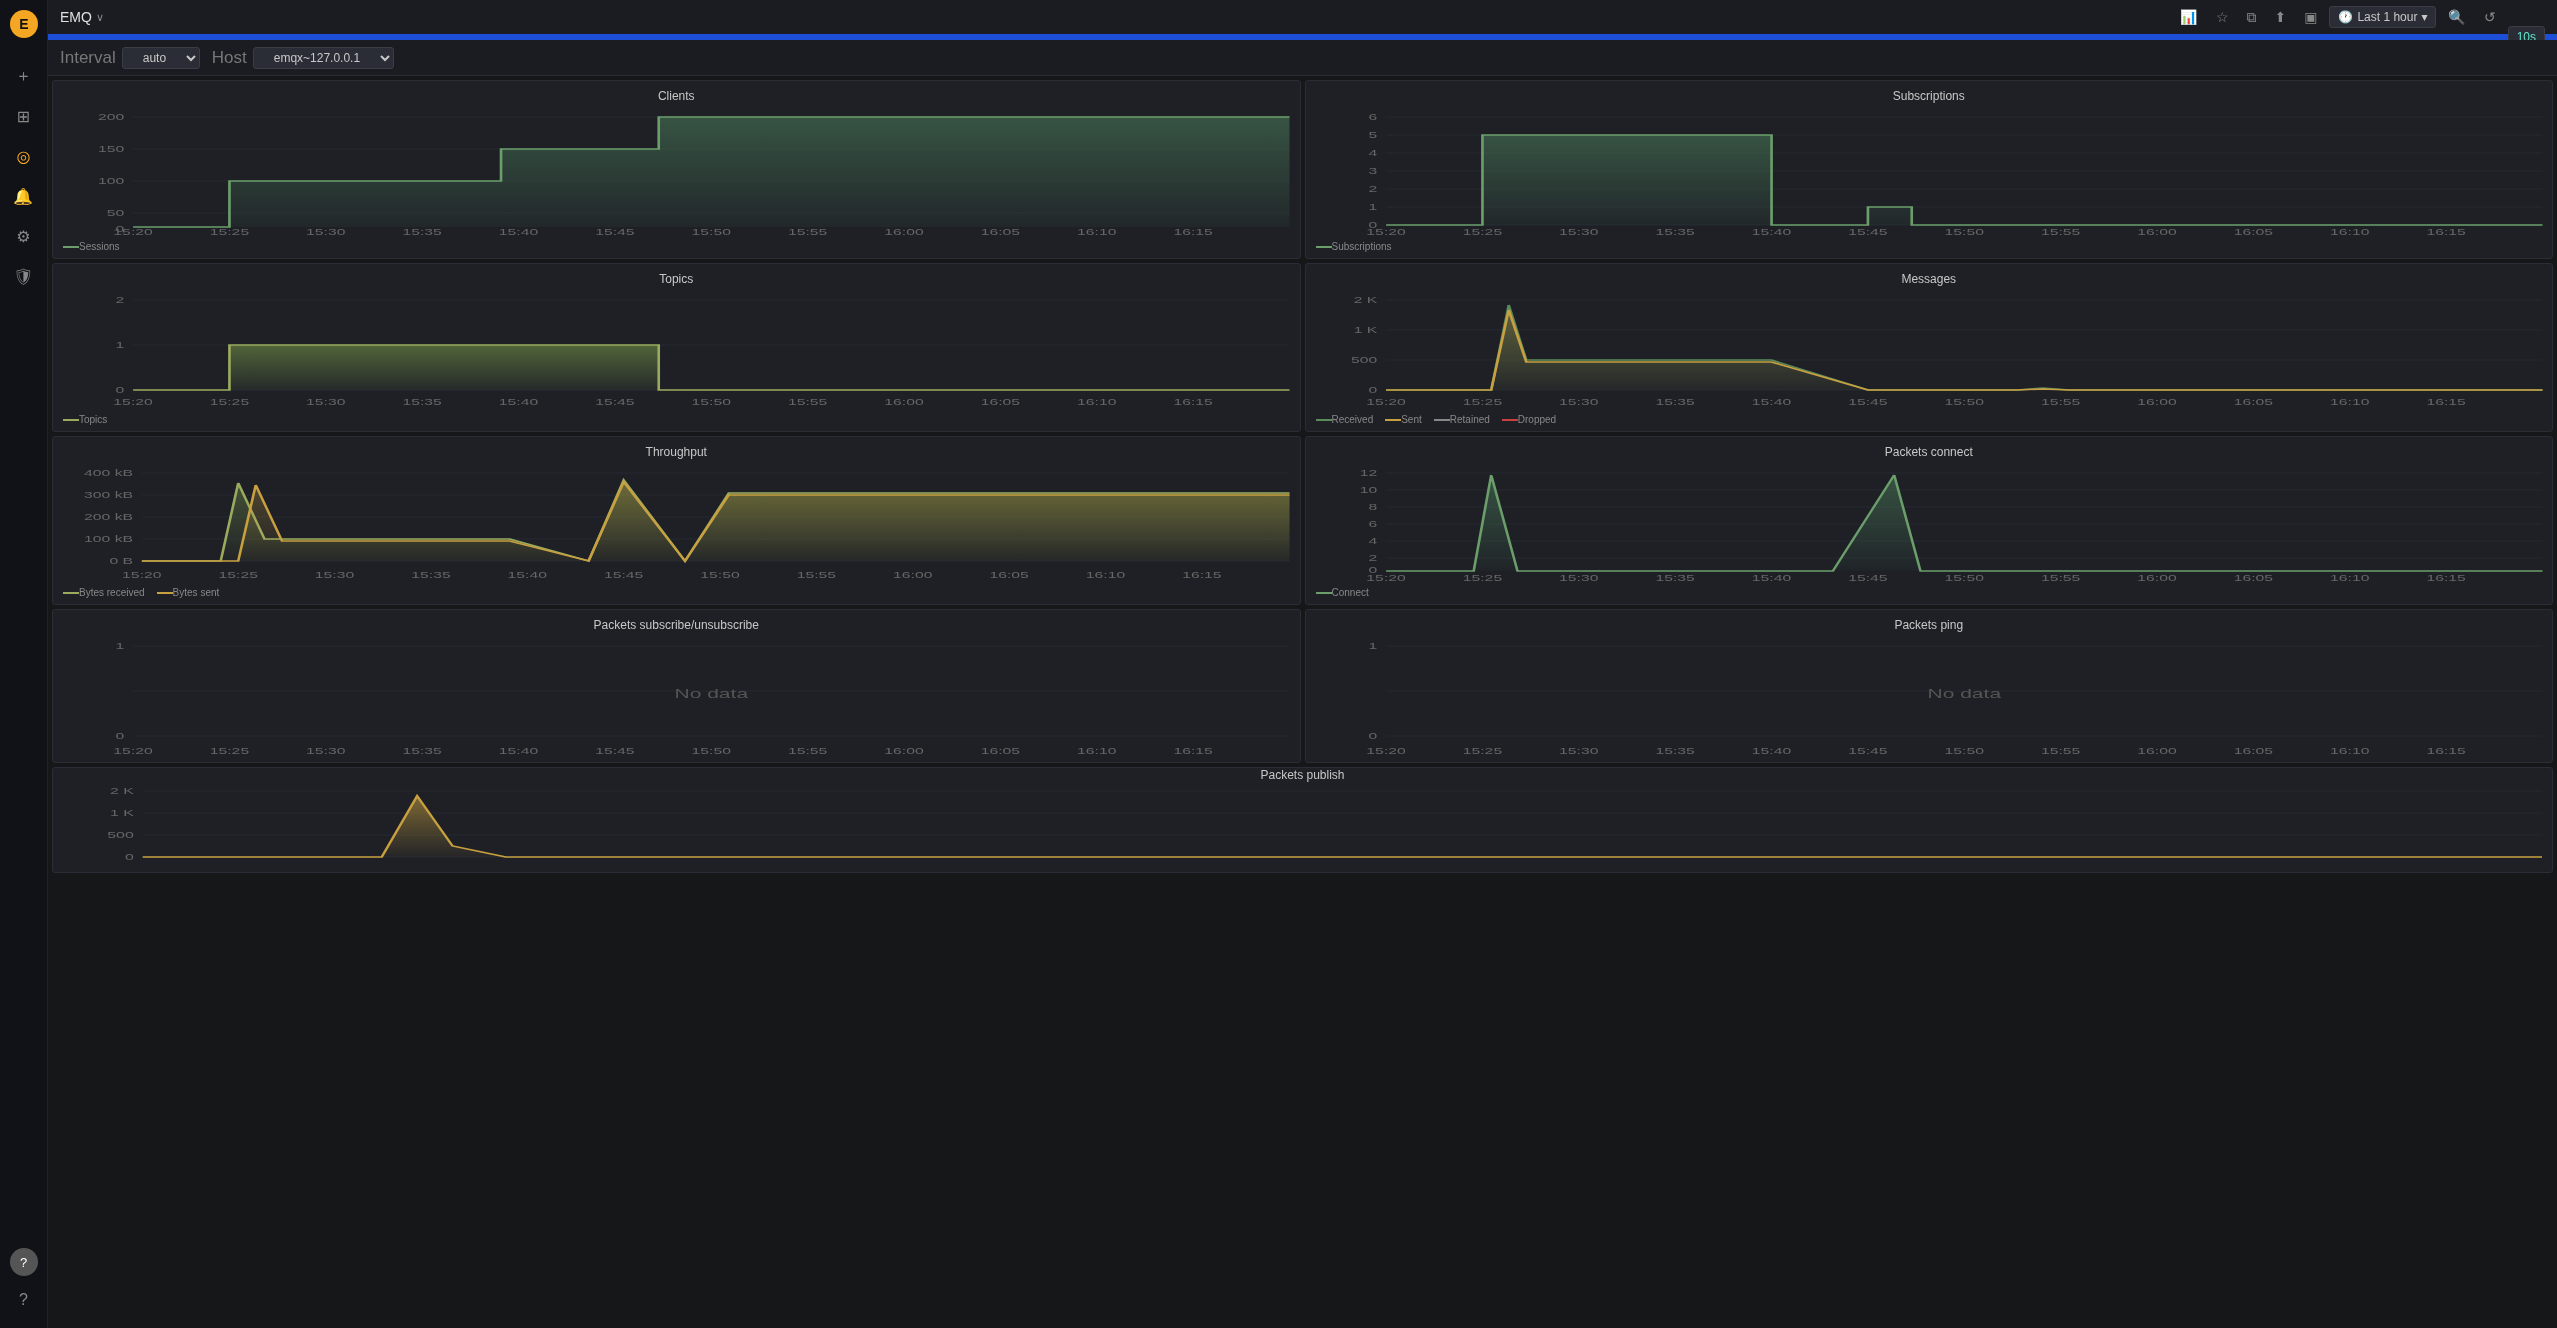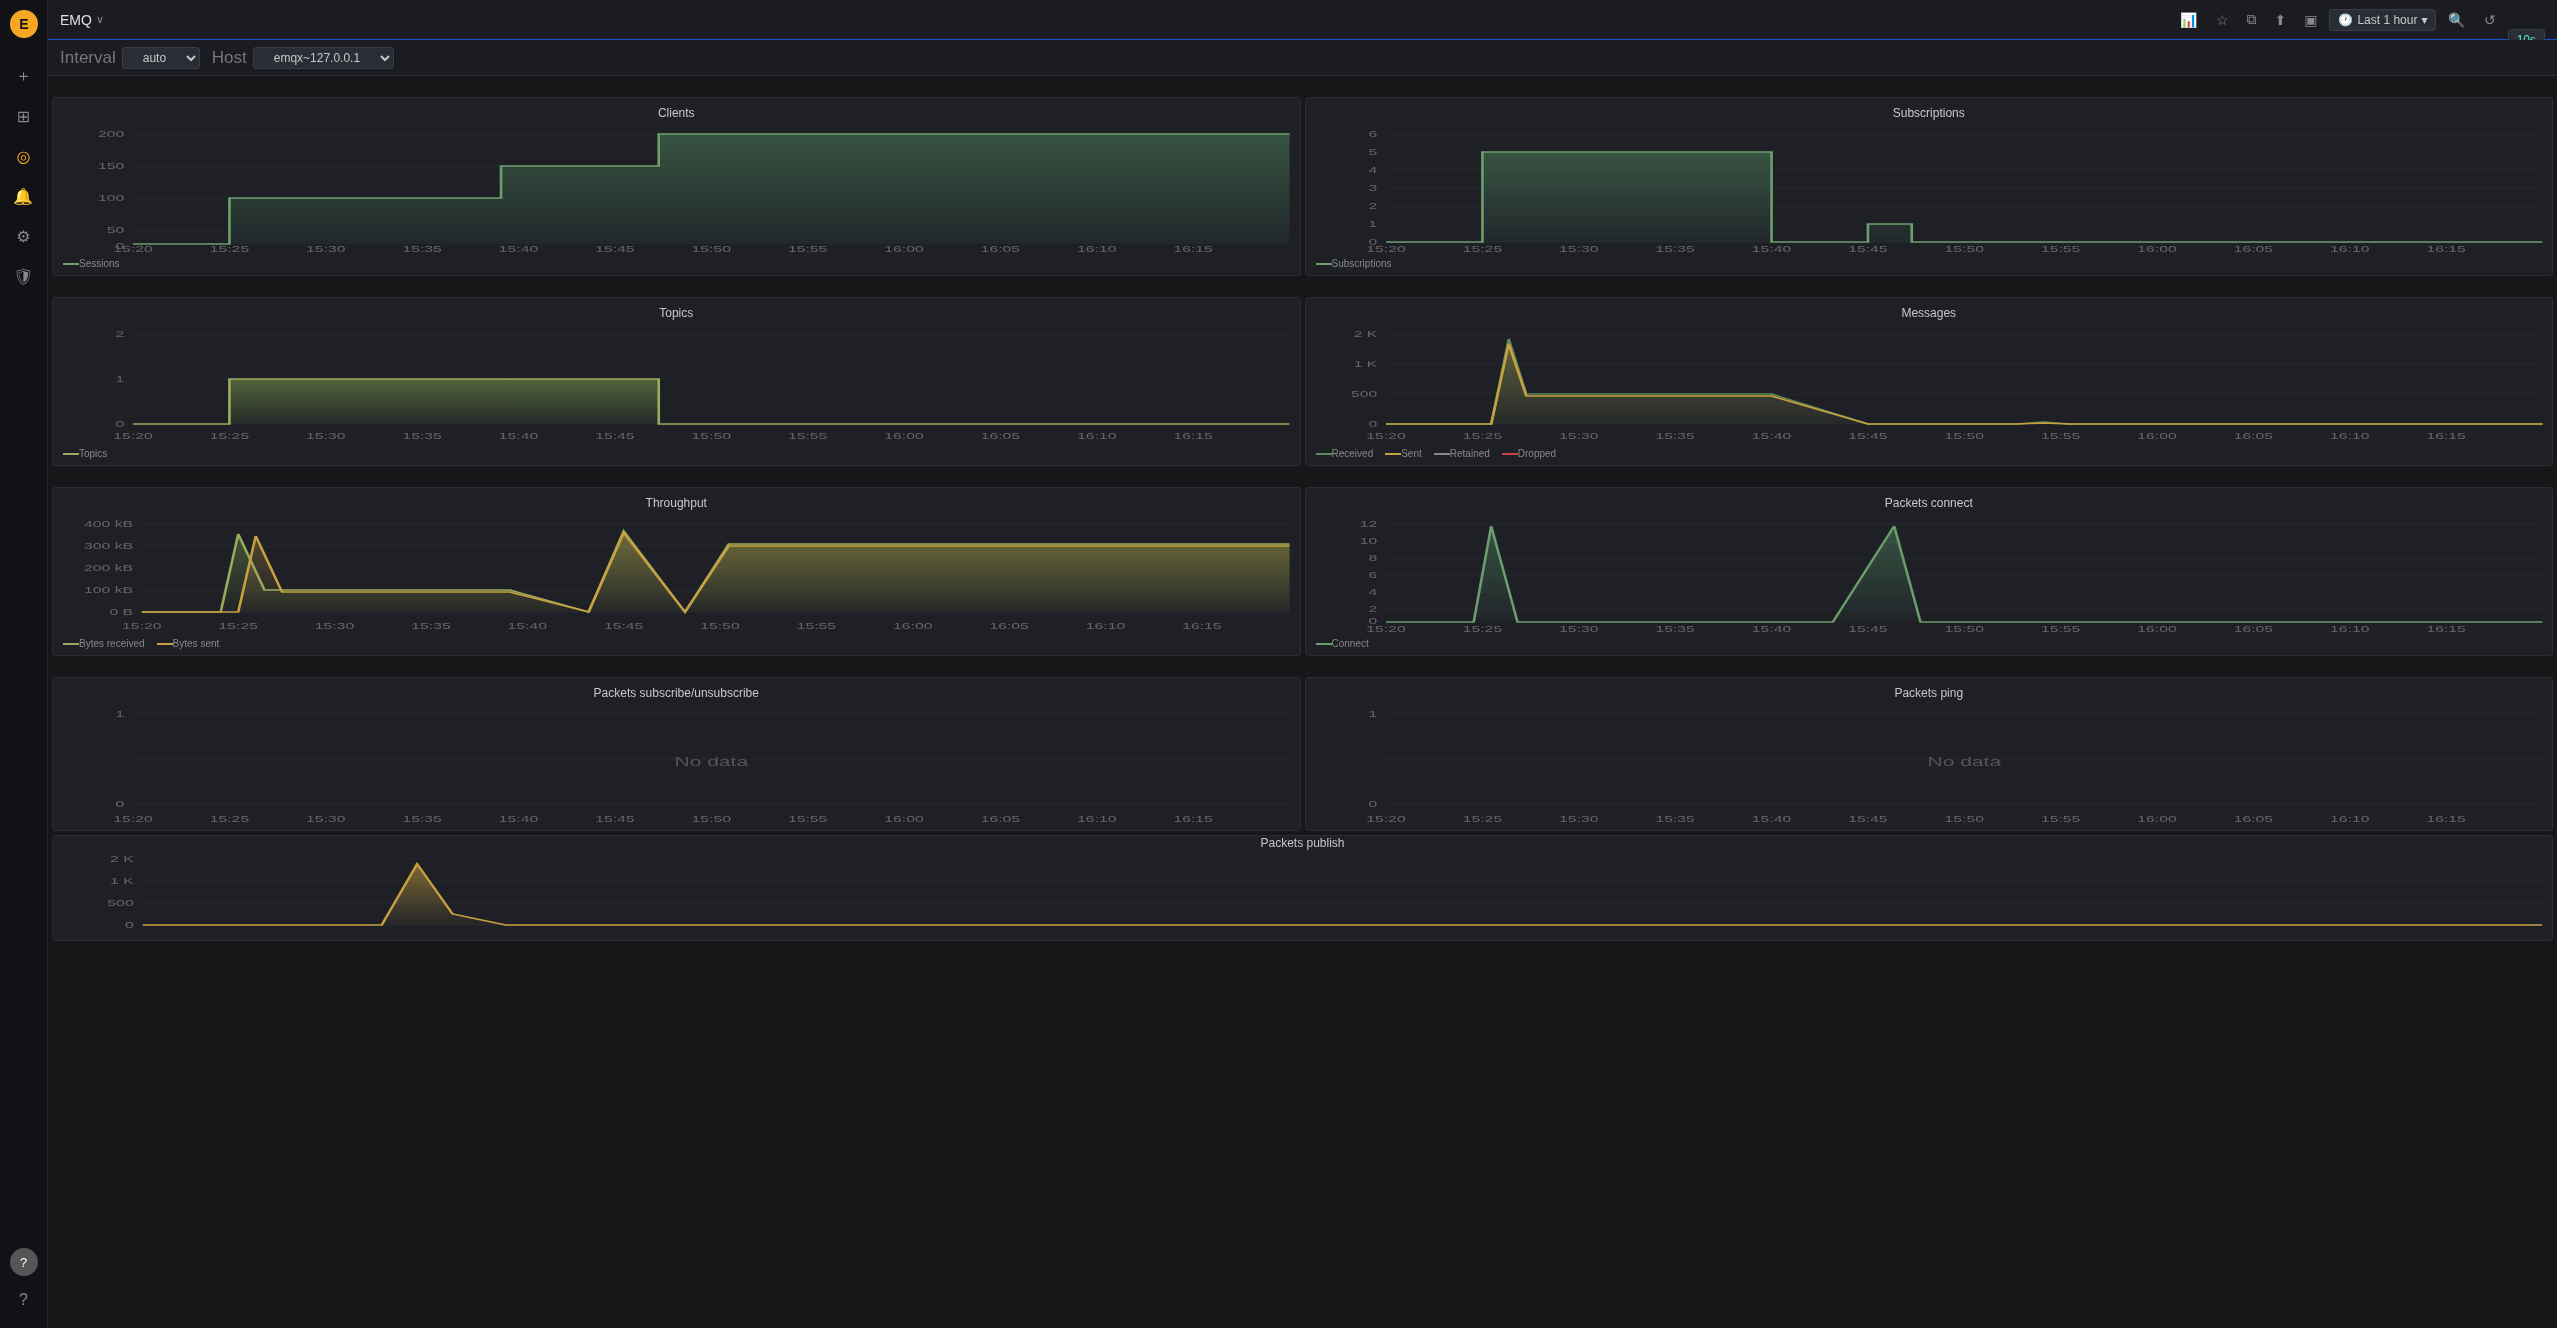--- a/index.html
+++ b/index.html
@@ -69,21 +69,21 @@
       overflow: hidden;
     }
 
     
     .topbar {
       height: 40px;
       background: #1a1c21;
       display: flex;
       align-items: center;
       padding: 6px 12px;
-      border-bottom: 1px solid #1d4ed8;
+      border-bottom: 6px solid #1d4ed8;
       gap: 8px;
       flex-shrink: 0;
     }
     .topbar-title {
       font-size: 14px;
       color: #e0e0e0;
       font-weight: 500;
       display: flex;
       align-items: center;
       gap: 4px;
@@ -173,21 +173,20 @@
       gap: 4px;
       flex-shrink: 0;
     }
     .chart-panel {
       flex: 1;
       background: #1e2026;
       border: 1px solid #2a2d35;
       border-radius: 3px;
       padding: 8px 10px 6px;
       min-height: 0;
-      margin-top: 17px;
     }
     .chart-panel-full {
       width: 100%;
       background: #1e2026;
       border: 1px solid #2a2d35;
       border-radius: 3px;
       padding: 0 10px 6px;
       min-height: 0;
     }
     .chart-title {

